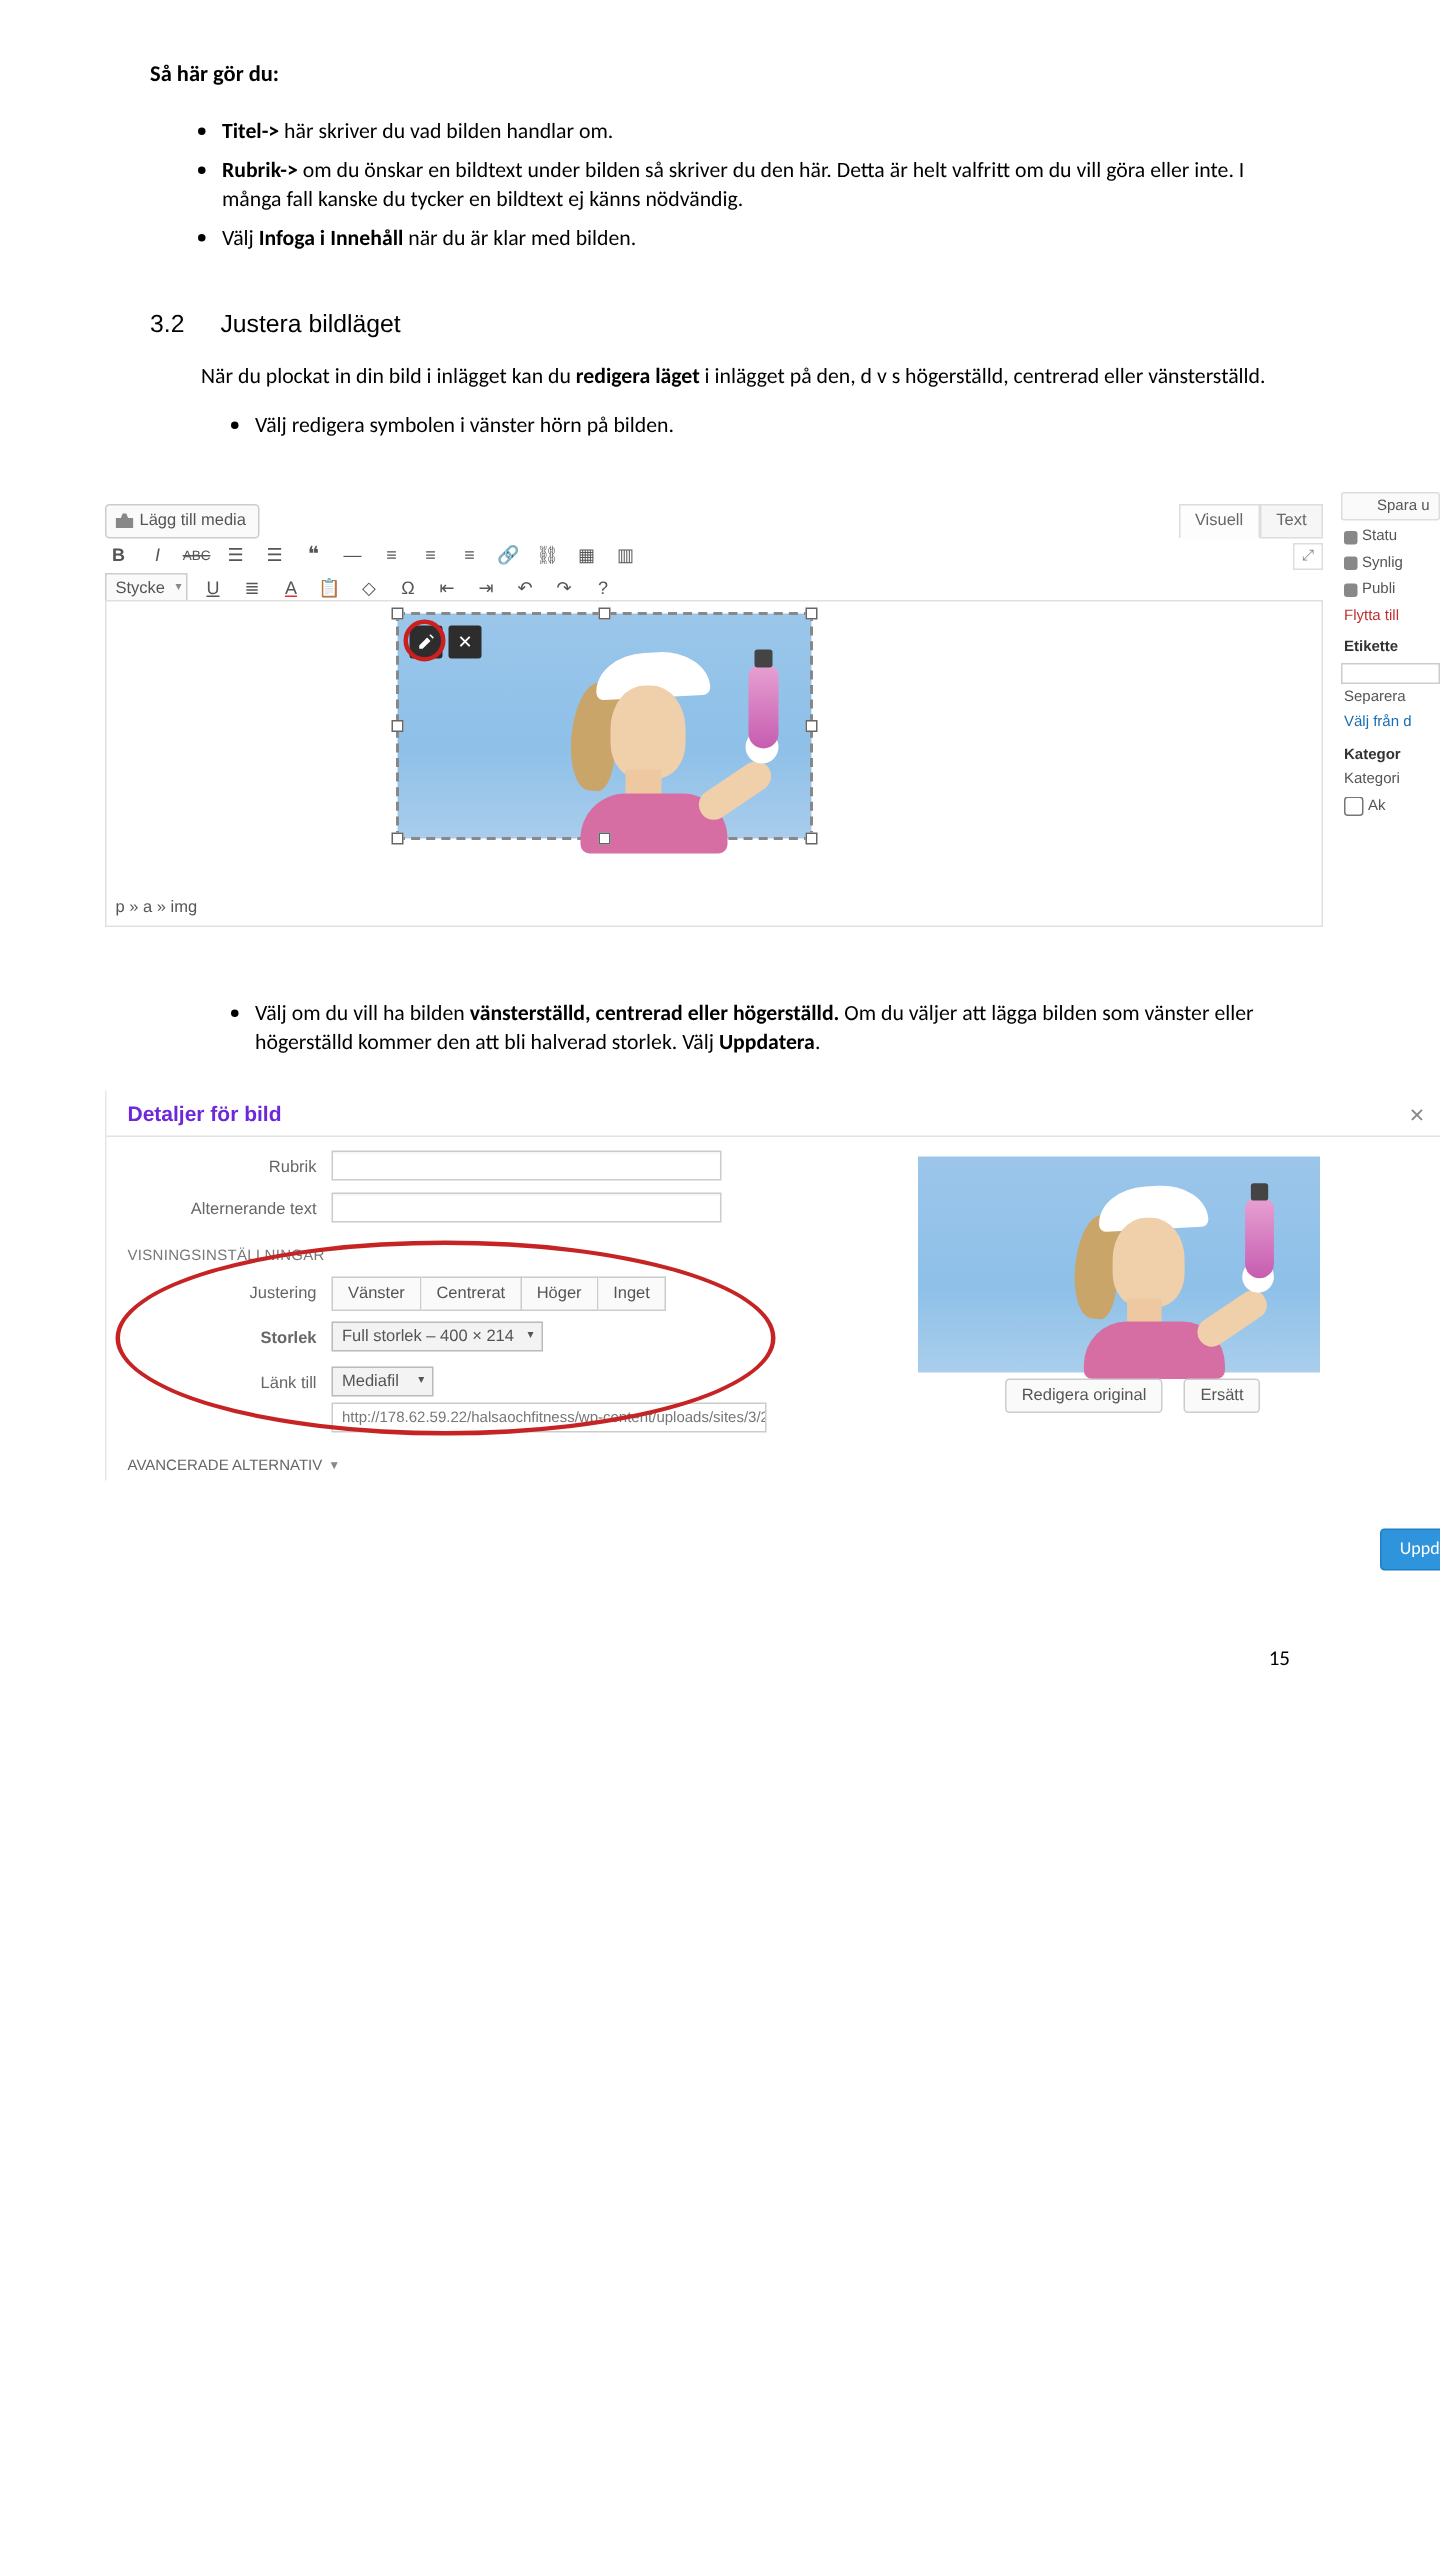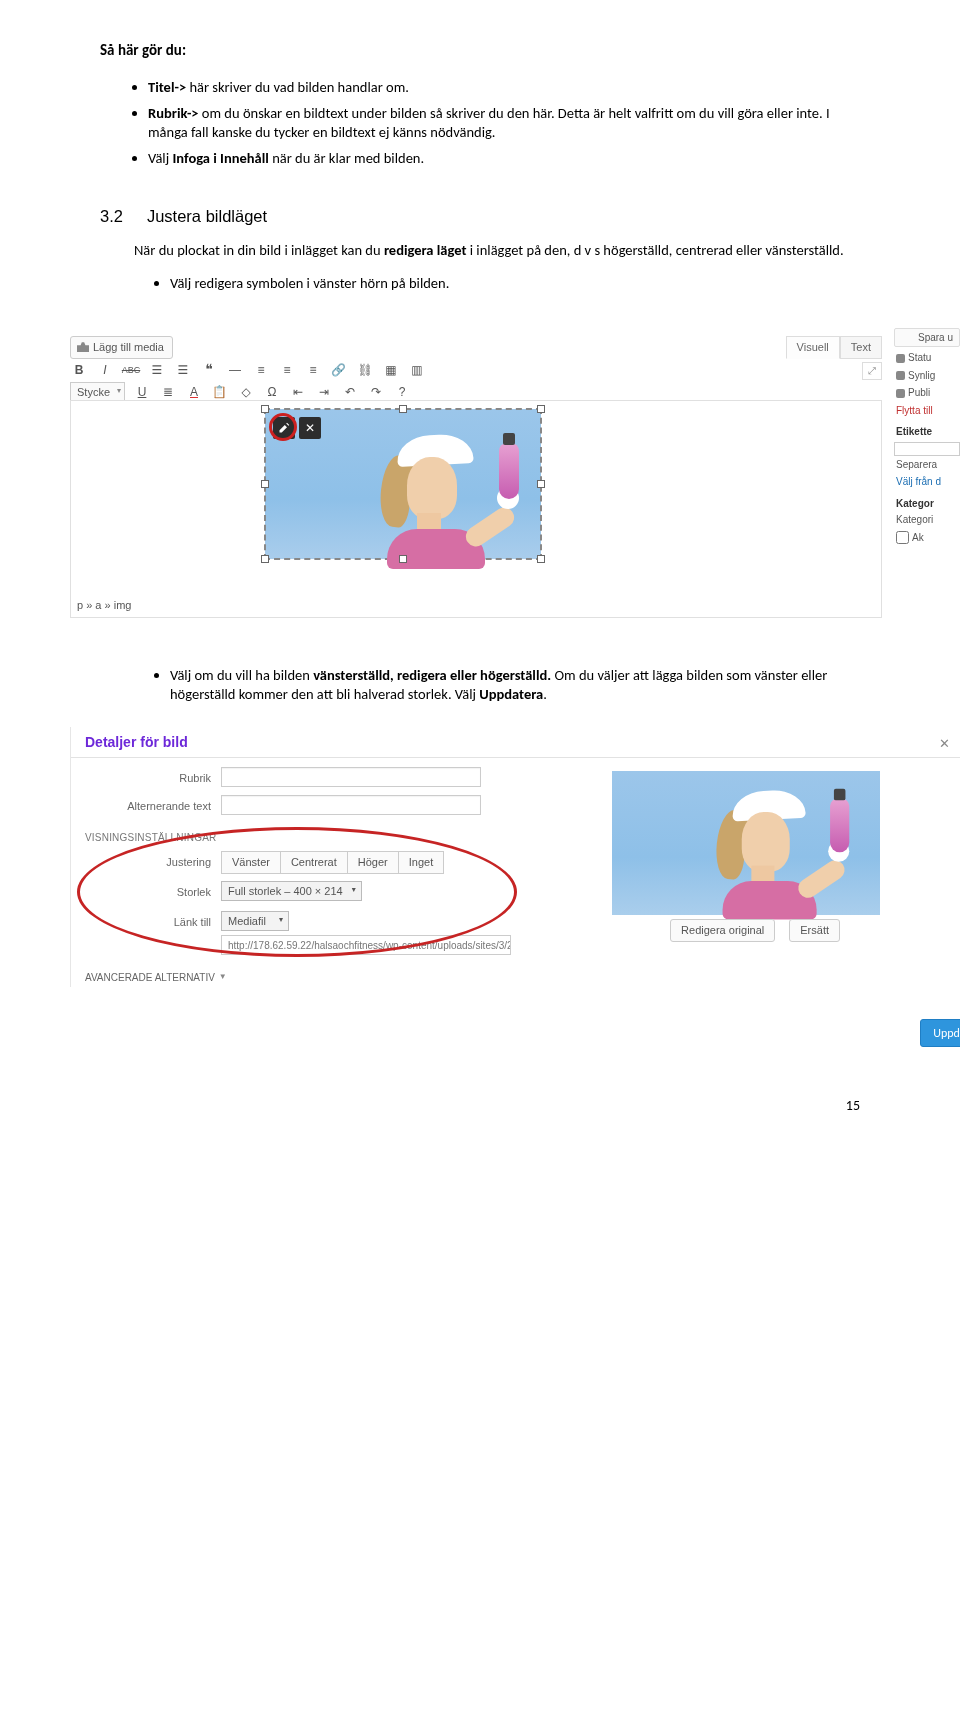--- a/index.html
+++ b/index.html
@@ -228,21 +228,21 @@
     <div class="e1-sline">Kategori</div>
     <div class="e1-sline">
         <input type="checkbox" style="margin: 0px;">
         <span>Ak</span>
       </div>
   </div>
 </div>
 
 <ul class="second-list" style="margin-top:30px;">
   <li>
-    <span>Välj om du vill ha bilden </span><span class="bold">vänsterställd, redigera eller högerställd.</span><span> Om du väljer att lägga bilden som vänster eller högerställd kommer den att bli halverad storlek. Välj </span><span class="bold">Uppdatera</span><span>.</span>
+    <span>Välj om du vill ha bilden </span><span class="bold">vänsterställd, centrerad eller högerställd.</span><span> Om du väljer att lägga bilden som vänster eller högerställd kommer den att bli halverad storlek. Välj </span><span class="bold">Uppdatera</span><span>.</span>
   </li>
 </ul>
 
 <div class="editor2-frame">
   <div class="e2-title">Detaljer för bild</div>
   <div class="e2-close">✕</div>
   <div class="e2-hr"></div>
 
   <div class="e2-lbl" style="left:20px; top:44px;">Rubrik</div>
   <div class="e2-input" style="left:150px; top:40px; width:260px;"></div>
@@ -253,21 +253,21 @@
   <div class="e2-smallhead" style="top:104px;">VISNINGSINSTÄLLNINGAR</div>
 
   <div class="e2-lbl" style="left:20px; top:128px;">Justering</div>
   <div class="e2-btngrp" style="left:150px; top:124px;">
     <div class="e2-btn">Vänster</div>
     <div class="e2-btn">Centrerat</div>
     <div class="e2-btn">Höger</div>
     <div class="e2-btn">Inget</div>
   </div>
 
-  <div class="e2-lbl" style="left:20px; top:158px;">Storlek</div>
+  <div class="e2-lbl" style="left:20px; top:158px;font-weight:bold;">Storlek</div>
   <div class="e2-sel-wrap" style="position:absolute; left:150px; top:154px;">
     <div class="e2-select" style="position:relative;"><span>Full storlek – 400 × 214</span></div>
   </div>
 
   <div class="e2-lbl" style="left:20px; top:188px;">Länk till</div>
   <div class="e2-sel-wrap" style="position:absolute; left:150px; top:184px;">
     <div class="e2-select" style="position:relative; padding-right:22px;"><span>Mediafil</span></div>
   </div>
   <div class="e2-urlbox" style="left:150px; top:208px; width:290px;">http://178.62.59.22/halsaochfitness/wp-content/uploads/sites/3/2014/10/071</div>
 

